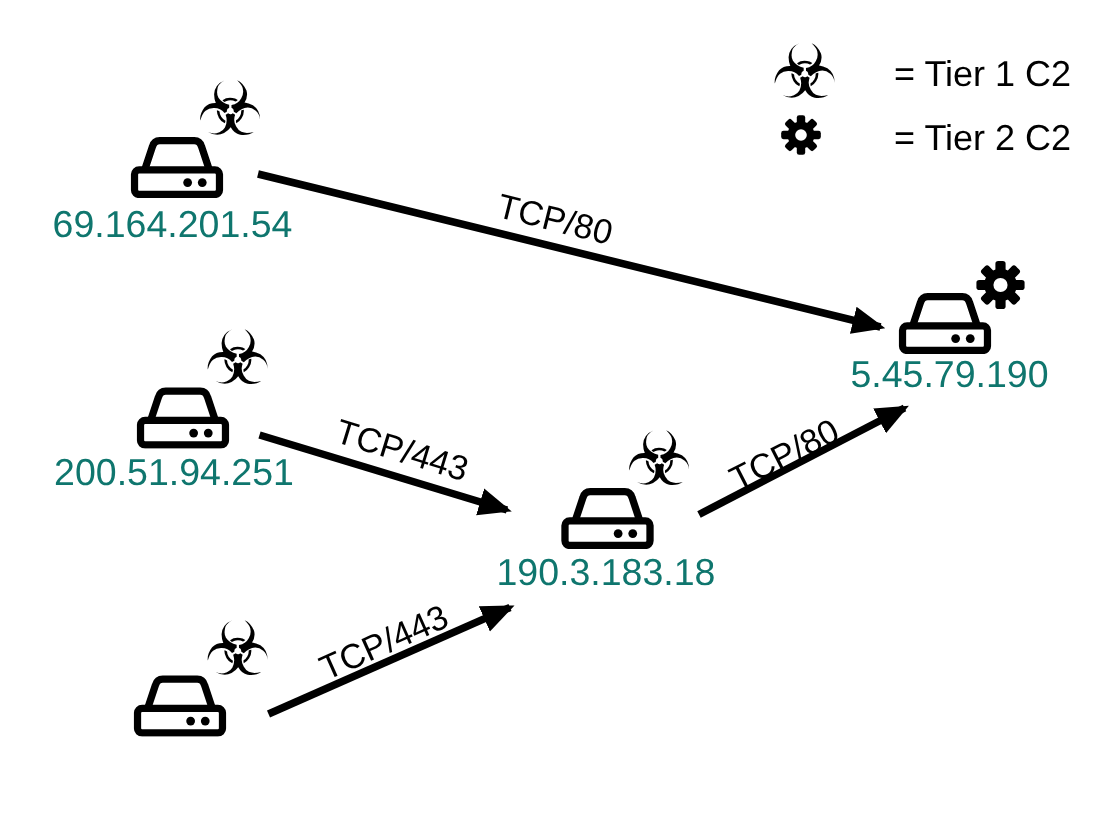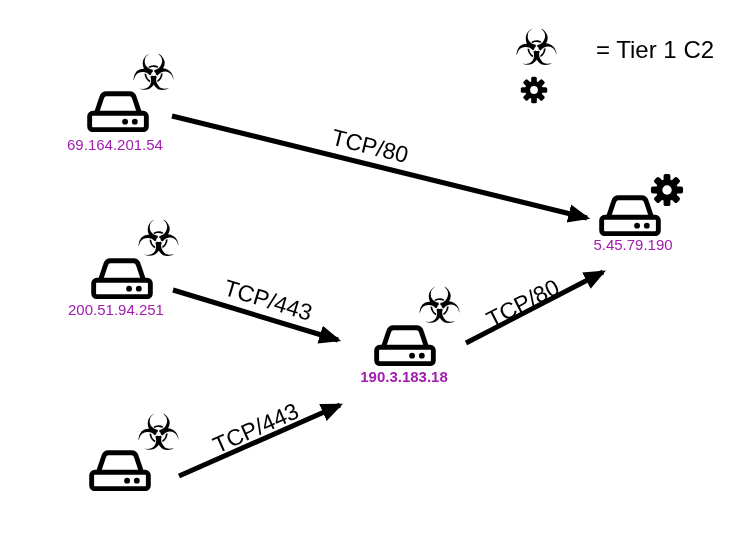--- a/index.html
+++ b/index.html
@@ -26,23 +26,23 @@
     position: absolute;
     font-family: "DejaVu Sans", sans-serif;
     font-size: 50px;
     line-height: 1;
     color: #000;
   }
   .ip-label {
     position: absolute;
     width: 200px;
     text-align: center;
-    font-size: 15px;
+    font-size: 25px;
     white-space: nowrap;
-    color: #a21caf;
+    color: #0f766e;
   }
   .edge-label {
     position: absolute;
     width: 100px;
     text-align: center;
     font-size: 23px;
     white-space: nowrap;
     color: #000;
     transform-origin: center center;
   }
@@ -102,21 +102,21 @@
   </svg>
   <span class="bio-icon" style="left:136px; top:408px;">☣</span>
 
   <svg class="node-icon" style="left:374px; top:325px;" width="62" height="41" viewBox="0 0 70 46" xmlns="http://www.w3.org/2000/svg">
     <path d="M10 27 L16.5 7.5 Q17.8 3 22 3 L48 3 Q52.2 3 53.5 7.5 L60 27" fill="#fff" stroke="#000" stroke-width="5.5" stroke-linejoin="round" stroke-linecap="round"></path>
     <rect x="3" y="25" width="64" height="18.5" rx="3.5" fill="#fff" stroke="#000" stroke-width="5.5"></rect>
     <circle cx="43" cy="34.5" r="3.3" fill="#000"></circle>
     <circle cx="54" cy="34.5" r="3.3" fill="#000"></circle>
   </svg>
   <span class="bio-icon" style="left:417px; top:281px;">☣</span>
-  <div class="ip-label" style="left:304px; top:368px;font-weight:bold;">190.3.183.18</div>
+  <div class="ip-label" style="left:304px; top:368px;">190.3.183.18</div>
 
   <svg class="node-icon" style="left:599px; top:195px;" width="62" height="41" viewBox="0 0 70 46" xmlns="http://www.w3.org/2000/svg">
     <path d="M10 27 L16.5 7.5 Q17.8 3 22 3 L48 3 Q52.2 3 53.5 7.5 L60 27" fill="#fff" stroke="#000" stroke-width="5.5" stroke-linejoin="round" stroke-linecap="round"></path>
     <rect x="3" y="25" width="64" height="18.5" rx="3.5" fill="#fff" stroke="#000" stroke-width="5.5"></rect>
     <circle cx="43" cy="34.5" r="3.3" fill="#000"></circle>
     <circle cx="54" cy="34.5" r="3.3" fill="#000"></circle>
   </svg>
   <svg class="node-icon" style="left:650px; top:173px;" width="34" height="34" viewBox="-18 -18 36 36" xmlns="http://www.w3.org/2000/svg">
     <g fill="#000">
       <rect x="-3.6" y="-17" width="7.2" height="10" rx="2"></rect>
@@ -142,14 +142,15 @@
       <rect x="-3.6" y="-17" width="7.2" height="10" rx="2" transform="rotate(90)"></rect>
       <rect x="-3.6" y="-17" width="7.2" height="10" rx="2" transform="rotate(135)"></rect>
       <rect x="-3.6" y="-17" width="7.2" height="10" rx="2" transform="rotate(180)"></rect>
       <rect x="-3.6" y="-17" width="7.2" height="10" rx="2" transform="rotate(225)"></rect>
       <rect x="-3.6" y="-17" width="7.2" height="10" rx="2" transform="rotate(270)"></rect>
       <rect x="-3.6" y="-17" width="7.2" height="10" rx="2" transform="rotate(315)"></rect>
       <circle r="11.5"></circle>
       <circle r="5" fill="#fff"></circle>
     </g>
   </svg>
+  <span class="legend-label" style="left:560px; top:79px;">= Tier 2 C2</span>
 
 </div>
 
 </body></html>

